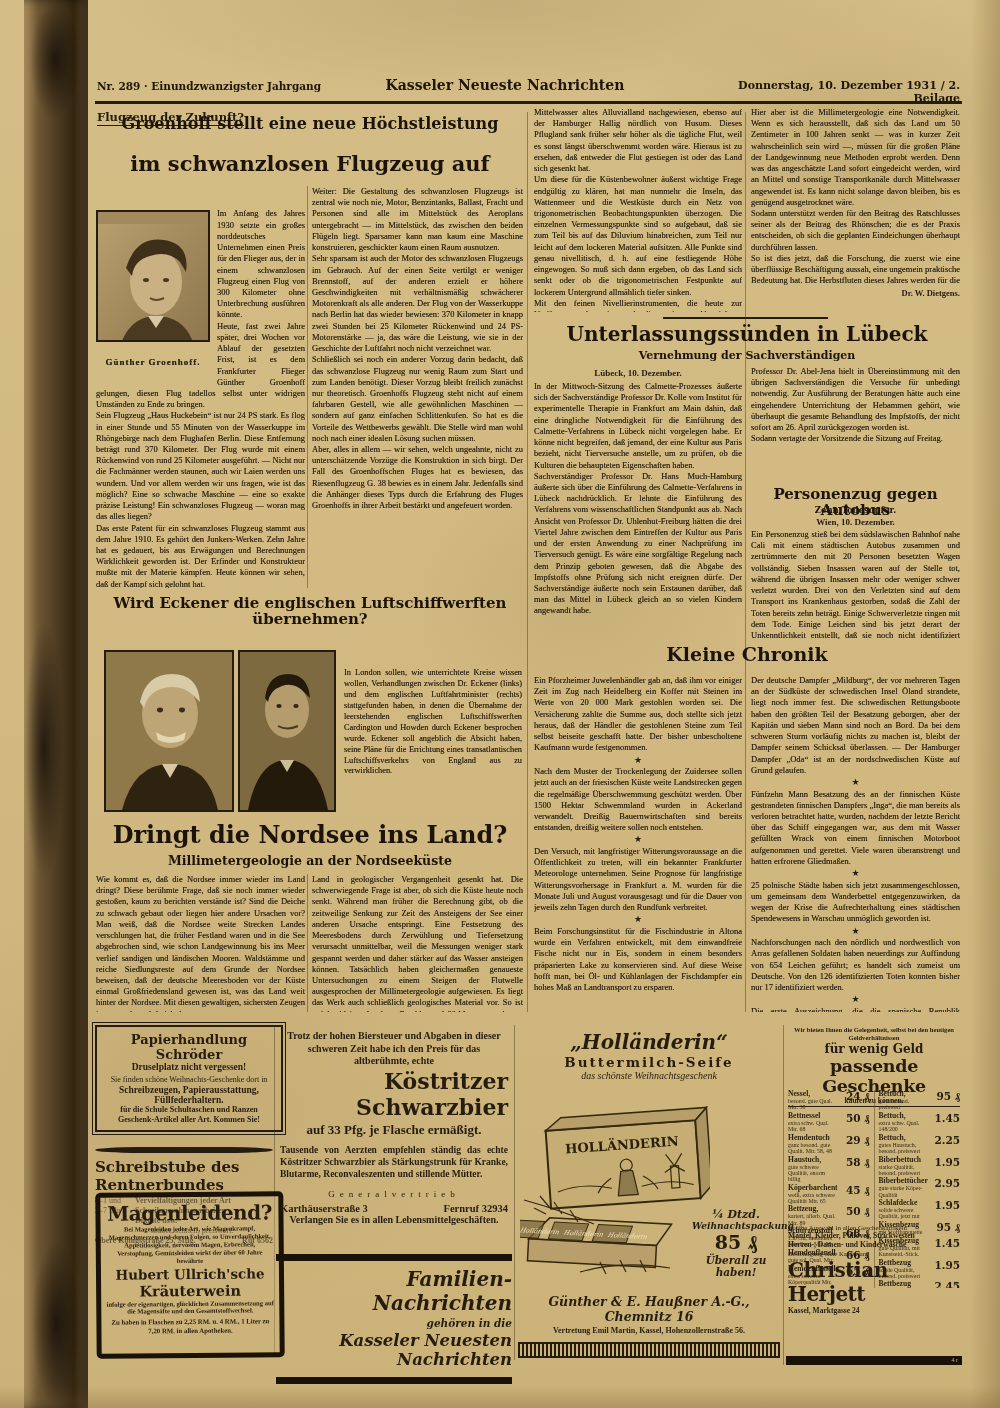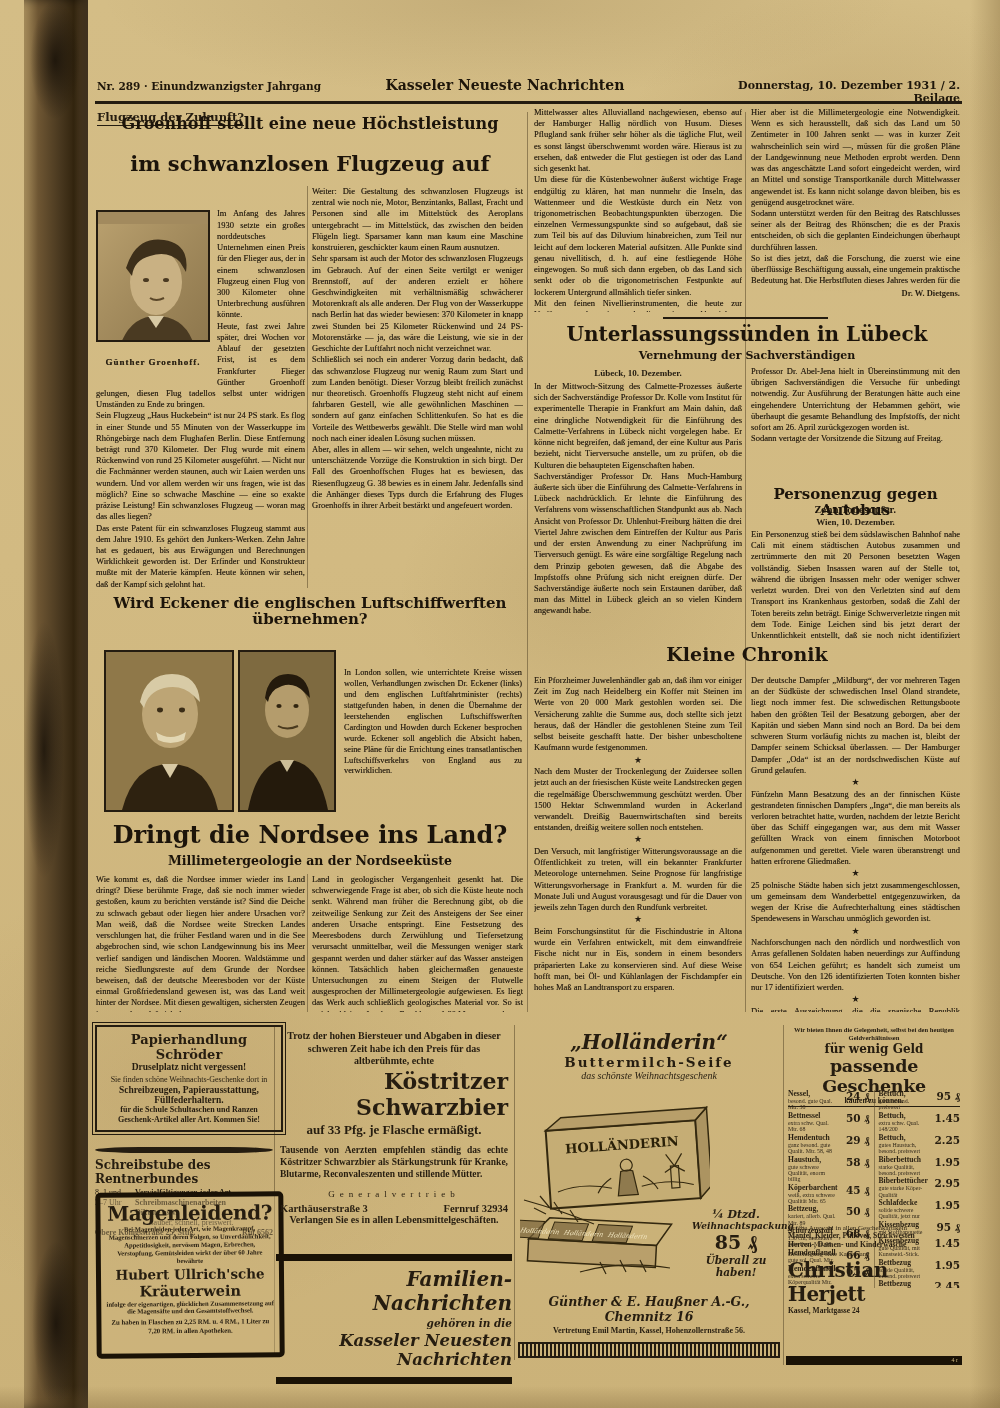--- a/index.html
+++ b/index.html
@@ -184,21 +184,21 @@
   <div class="abs" style="left:95px;top:1025px;width:172px;border:2px solid #241c10;outline:1px solid #241c10;outline-offset:2px;padding:5px 6px;text-align:center;">
     <div style="font-family:'DejaVu Serif',serif;font-weight:bold;font-size:13px;">Papierhandlung Schröder</div>
     <div style="font-weight:bold;font-size:9.5px;">Druselplatz nicht vergessen!</div>
     <div class="adsmall" style="margin-top:3px;">Sie finden schöne Weihnachts-Geschenke dort in</div>
     <div style="font-weight:bold;font-size:9.5px;">Schreibzeugen, Papieraus­stattung, Füllfederhaltern.</div>
     <div class="adsmall" style="font-weight:bold;">für die Schule Schultaschen und Ranzen</div>
     <div class="adsmall" style="font-weight:bold;">Geschenk-Artikel aller Art. Kommen Sie!</div>
   </div>
   <div class="abs taper" style="left:95px;top:1147px;width:178px;"></div>
   <div class="abs" style="left:95px;top:1158px;width:178px;">
-    <div style="font-family:'DejaVu Serif',serif;font-weight:bold;font-size:12px;">Schreibstube des Rentnerbundes</div>
+    <div style="font-family:'DejaVu Serif',serif;font-weight:bold;font-size:15px;">Schreibstube des Rentnerbundes</div>
     <div style="display:flex;gap:6px;margin-top:2px;">
       <div class="adsmall pre" style="width:34px;">8–1 und
 3–7 Uhr</div>
       <div class="adsmall pre" style="font-weight:bold;">Vervielfältigungen jeder Art
 Schreibmaschinenarbeiten
 Diktate usw.</div>
     </div>
     <div class="adsmall" style="text-align:center;margin-left:16px;">sauber, schnell, preiswert.</div>
     <div class="adsmall" style="display:flex;justify-content:space-between;font-weight:bold;">
       <span>Obere Königsstraße 25, Sttlg.</span>

